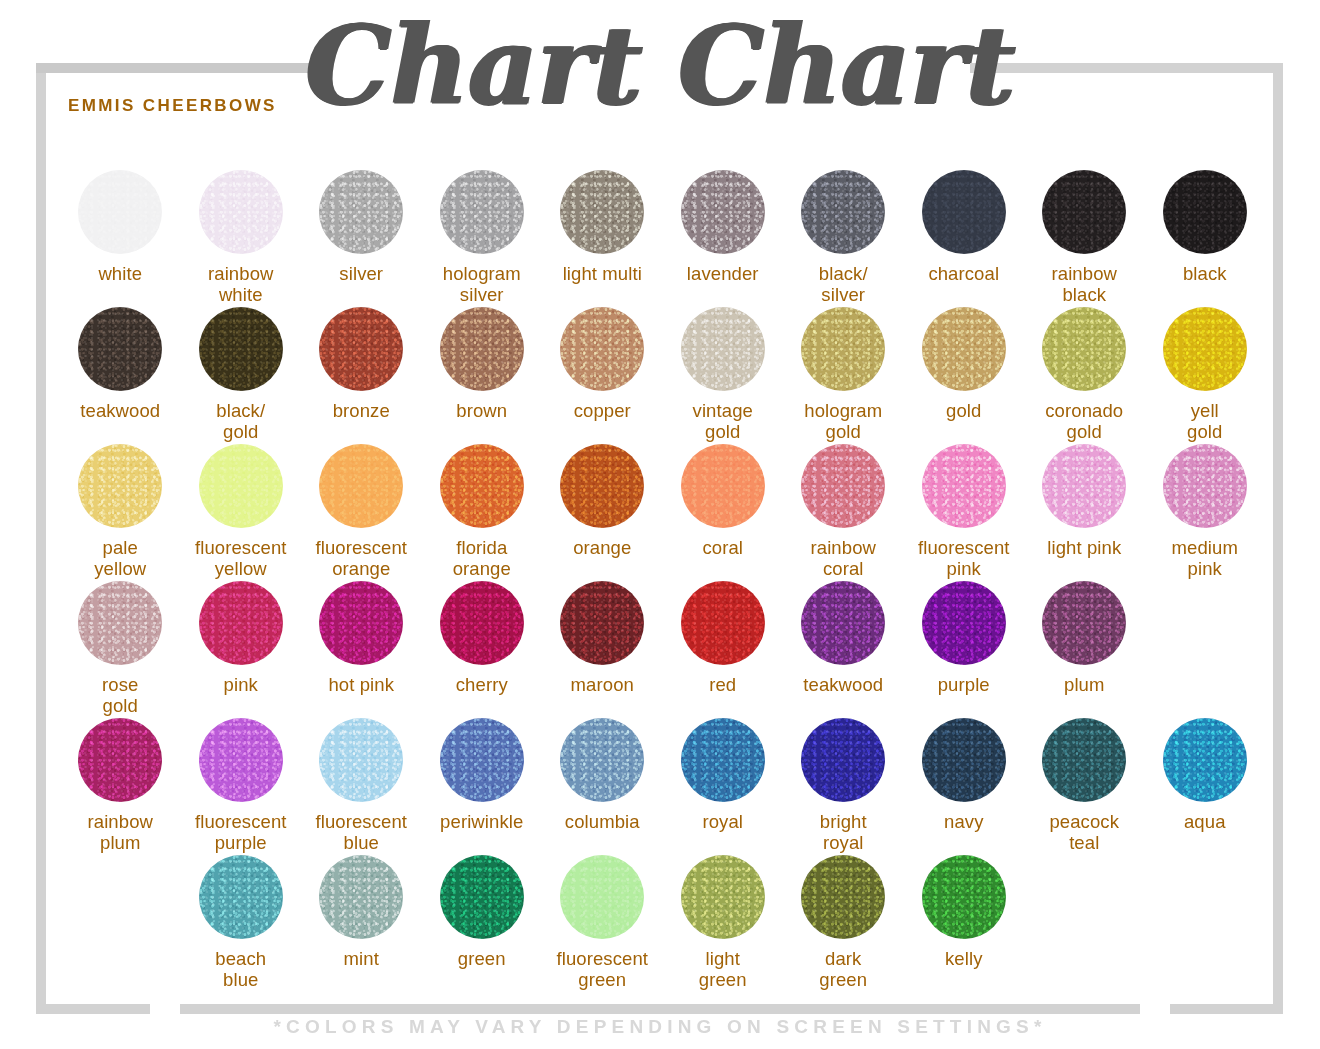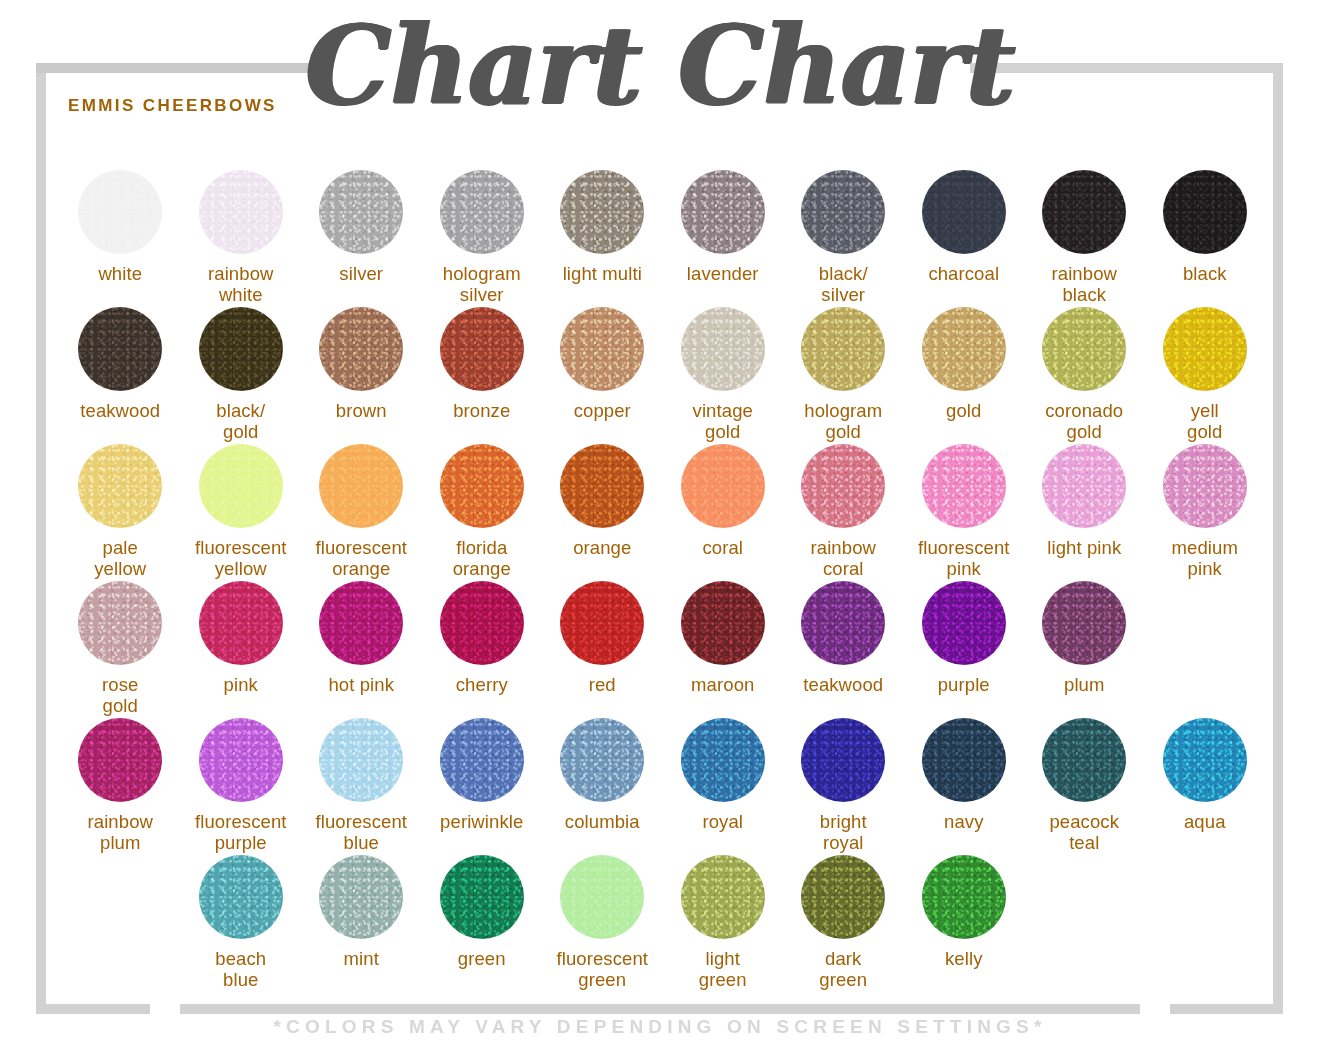--- a/index.html
+++ b/index.html
@@ -249,26 +249,26 @@
       <div class="cell">
         <div class="swatch" style="background: rgb(60, 50, 44);"></div>
         <div class="label">teakwood</div>
       </div>
       <div class="cell">
         <div class="swatch" style="background: rgb(58, 50, 25);"></div>
         <div class="label">black/
 gold</div>
       </div>
       <div class="cell">
+        <div class="swatch" style="background: rgb(156, 63, 46);"></div>
+        <div class="label">bronze</div>
+      </div>
+      <div class="cell">
         <div class="swatch" style="background: rgb(157, 110, 86);"></div>
         <div class="label">brown</div>
-      </div>
-      <div class="cell">
-        <div class="swatch" style="background: rgb(156, 63, 46);"></div>
-        <div class="label">bronze</div>
       </div>
       <div class="cell">
         <div class="swatch" style="background: rgb(189, 138, 103);"></div>
         <div class="label">copper</div>
       </div>
       <div class="cell">
         <div class="swatch" style="background: rgb(204, 196, 180);"></div>
         <div class="label">vintage
 gold</div>
       </div>
@@ -353,26 +353,26 @@
       </div>
       <div class="cell">
         <div class="swatch" style="background: rgb(168, 23, 104);"></div>
         <div class="label">hot pink</div>
       </div>
       <div class="cell">
         <div class="swatch" style="background: rgb(166, 17, 74);"></div>
         <div class="label">cherry</div>
       </div>
       <div class="cell">
+        <div class="swatch" style="background: rgb(109, 34, 38);"></div>
+        <div class="label">maroon</div>
+      </div>
+      <div class="cell">
         <div class="swatch" style="background: rgb(188, 34, 34);"></div>
         <div class="label">red</div>
-      </div>
-      <div class="cell">
-        <div class="swatch" style="background: rgb(109, 34, 38);"></div>
-        <div class="label">maroon</div>
       </div>
       <div class="cell">
         <div class="swatch" style="background: rgb(107, 44, 124);"></div>
         <div class="label">teakwood</div>
       </div>
       <div class="cell">
         <div class="swatch" style="background: rgb(106, 17, 145);"></div>
         <div class="label">purple</div>
       </div>
       <div class="cell">

